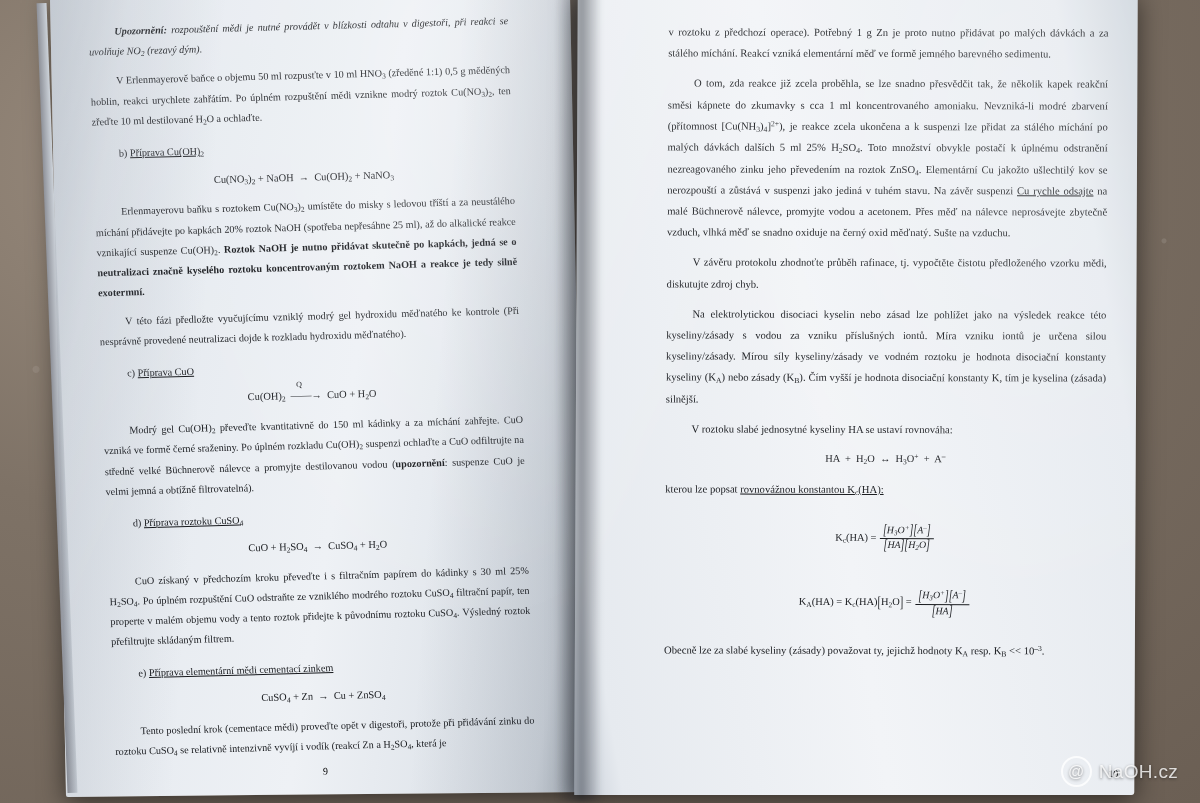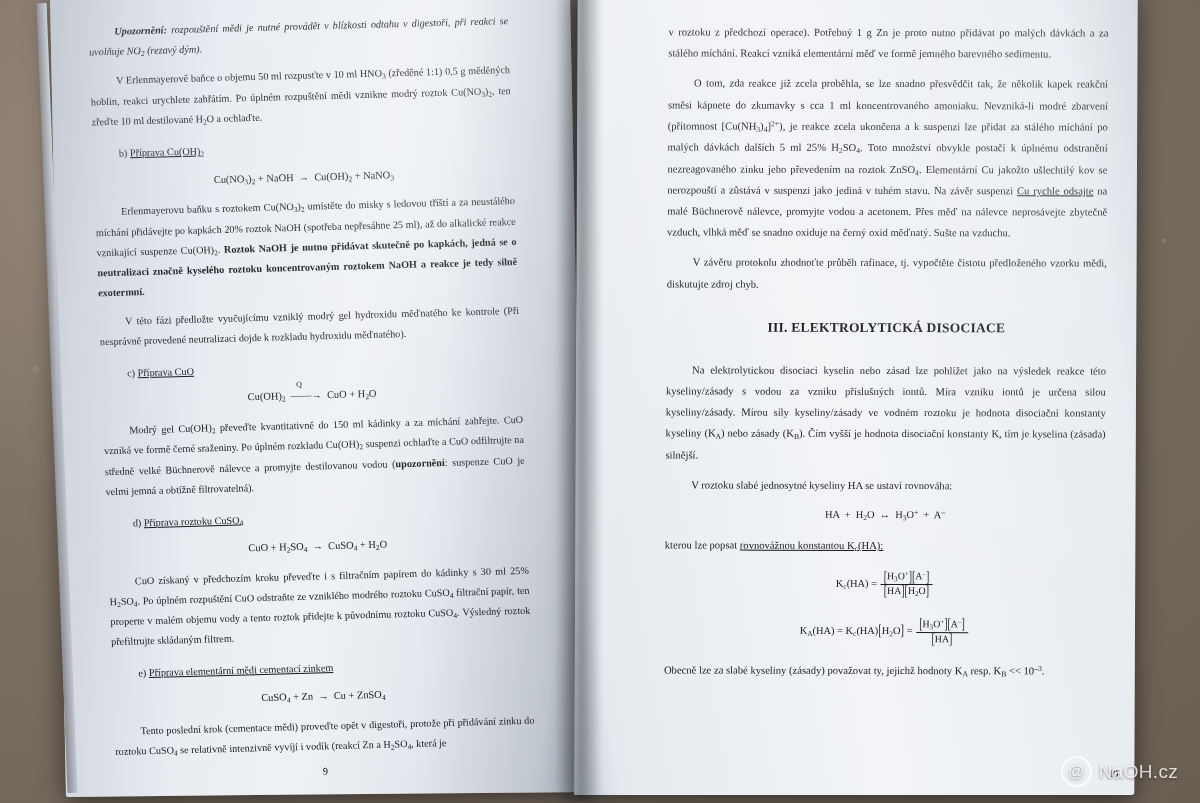--- a/index.html
+++ b/index.html
@@ -139,21 +139,22 @@
     font-size: 10.4px;
   }
   sub { font-size: .72em; vertical-align: -0.28em; }
   sup { font-size: .72em; vertical-align: 0.45em; }
   .frac {
     display: inline-block;
     vertical-align: middle;
     text-align: center;
     font-size: .95em;
     line-height: 1.25;
-    margin: 5px 1px;
+    margin: 14px 1px;
+    font-style: italic;
   }
   .frac .num { display: block; border-bottom: 1px solid #16181c; padding: 0 3px; }
   .frac .den { display: block; padding: 0 3px; }
   .brk { display: inline-block; transform: scaleY(1.5); }
   .pageno {
     position: absolute;
     bottom: 18px;
     width: 100%;
     text-align: center;
     font-size: 10px;
@@ -291,21 +292,20 @@
           </p>
 
           <p class="ind">
             O tom, zda reakce již zcela proběhla, se lze snadno přesvědčit tak, že několik kapek reakční směsi kápnete do zkumavky s cca 1 ml koncentrovaného amoniaku. Nevzniká-li modré zbarvení (přítomnost [Cu(NH<sub>3</sub>)<sub>4</sub>]<sup>2+</sup>), je reakce zcela ukončena a k suspenzi lze přidat za stálého míchání po malých dávkách dalších 5 ml 25% H<sub>2</sub>SO<sub>4</sub>. Toto množství obvykle postačí k úplnému odstranění nezreagovaného zinku jeho převedením na roztok ZnSO<sub>4</sub>. Elementární Cu jakožto ušlechtilý kov se nerozpouští a zůstává v suspenzi jako jediná v tuhém stavu. Na závěr suspenzi <span class="u">Cu rychle odsajte</span> na malé Büchnerově nálevce, promyjte vodou a acetonem. Přes měď na nálevce neprosávejte zbytečně vzduch, vlhká měď se snadno oxiduje na černý oxid měďnatý. Sušte na vzduchu.
           </p>
 
           <p class="ind">
             V závěru protokolu zhodnoťte průběh rafinace, tj. vypočtěte čistotu předloženého vzorku mědi, diskutujte zdroj chyb.
           </p>
 
-          <h2 class="head">III. ELEKTROLYTICKÁ DISOCIACE</h2>
 
           <p class="ind">
             Na elektrolytickou disociaci kyselin nebo zásad lze pohlížet jako na výsledek reakce této kyseliny/zásady s vodou za vzniku příslušných iontů. Míra vzniku iontů je určena silou kyseliny/zásady. Mírou síly kyseliny/zásady ve vodném roztoku je hodnota disociační konstanty kyseliny (K<sub>A</sub>) nebo zásady (K<sub>B</sub>). Čím vyšší je hodnota disociační konstanty K, tím je kyselina (zásada) silnější.
           </p>
 
           <p class="ind">
             V roztoku slabé jednosytné kyseliny HA se ustaví rovnováha:
           </p>
 
           <p class="eq">

